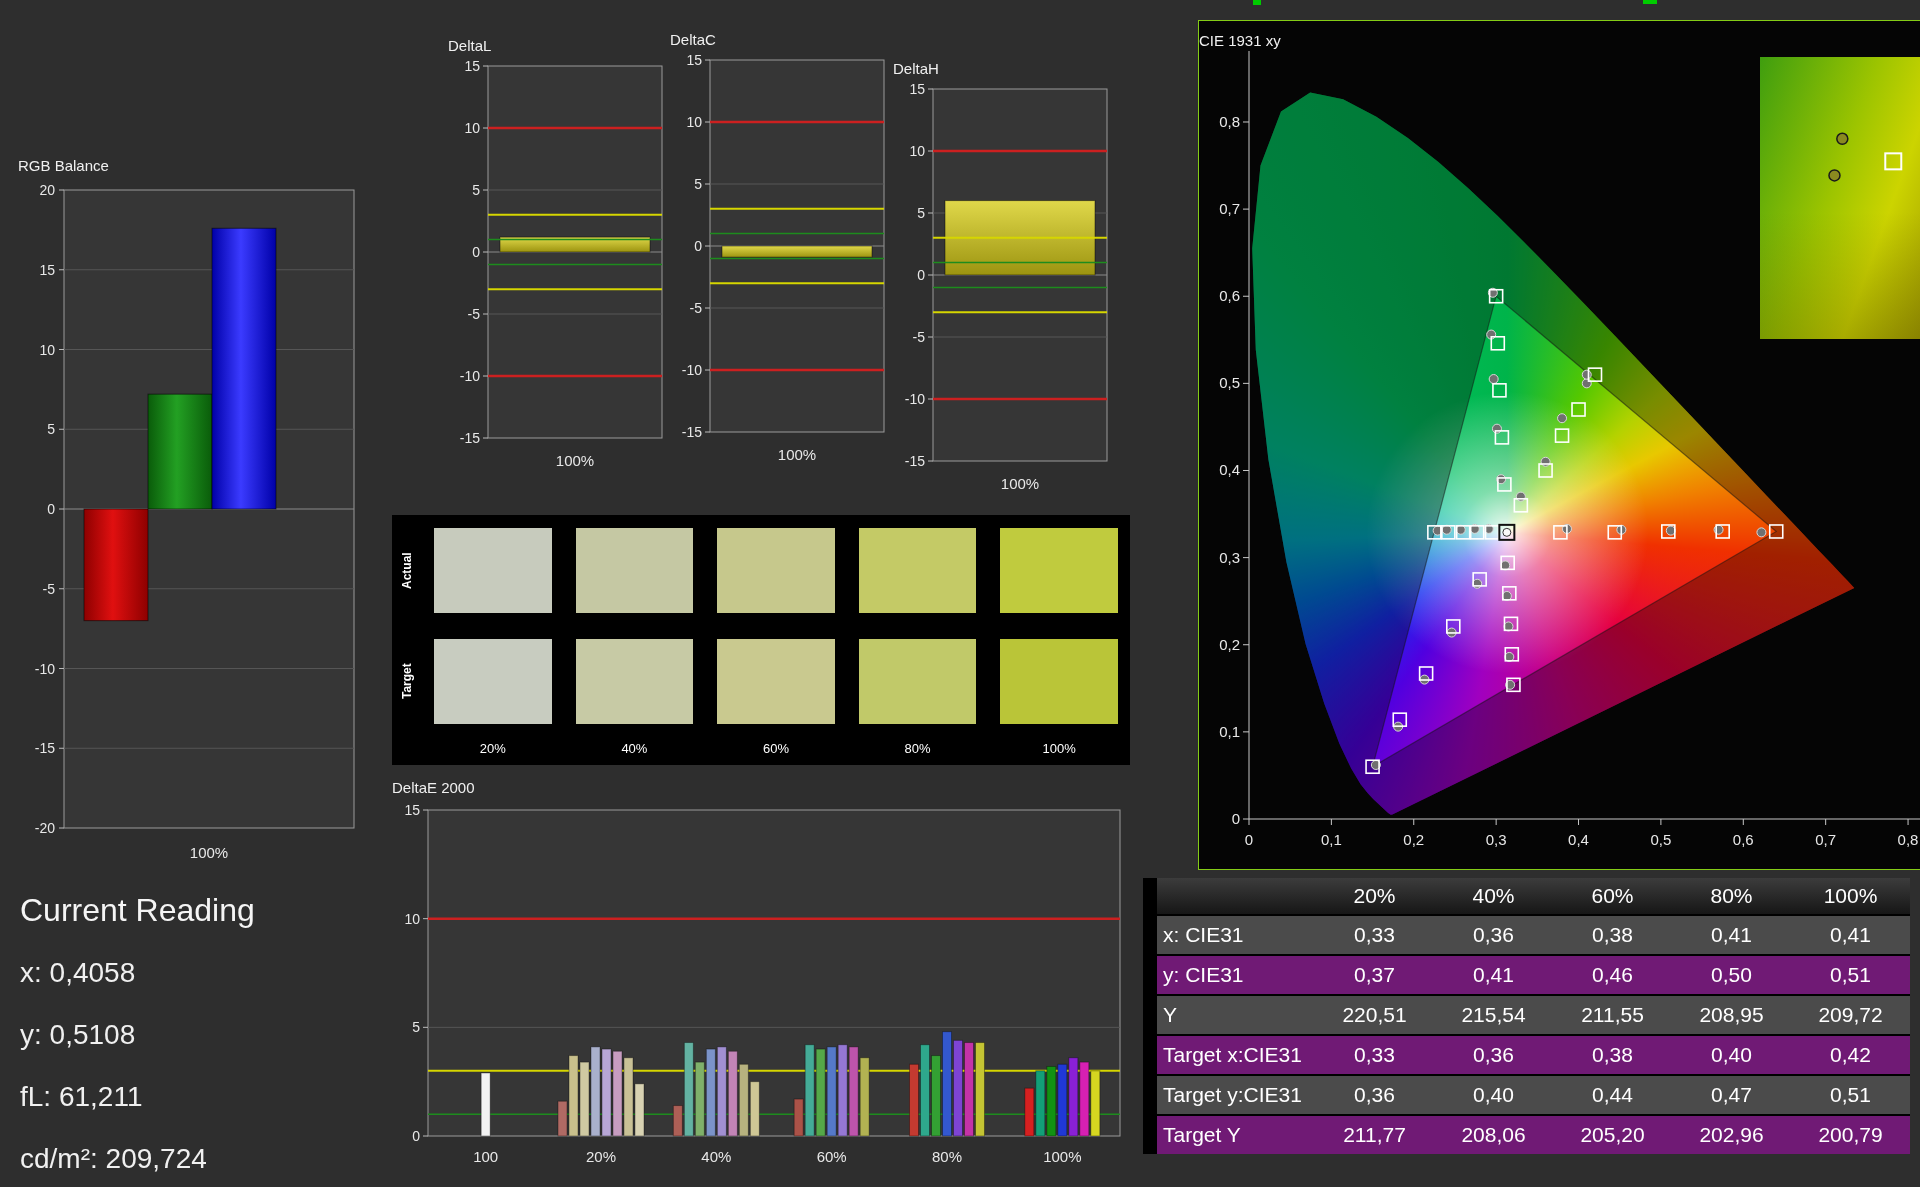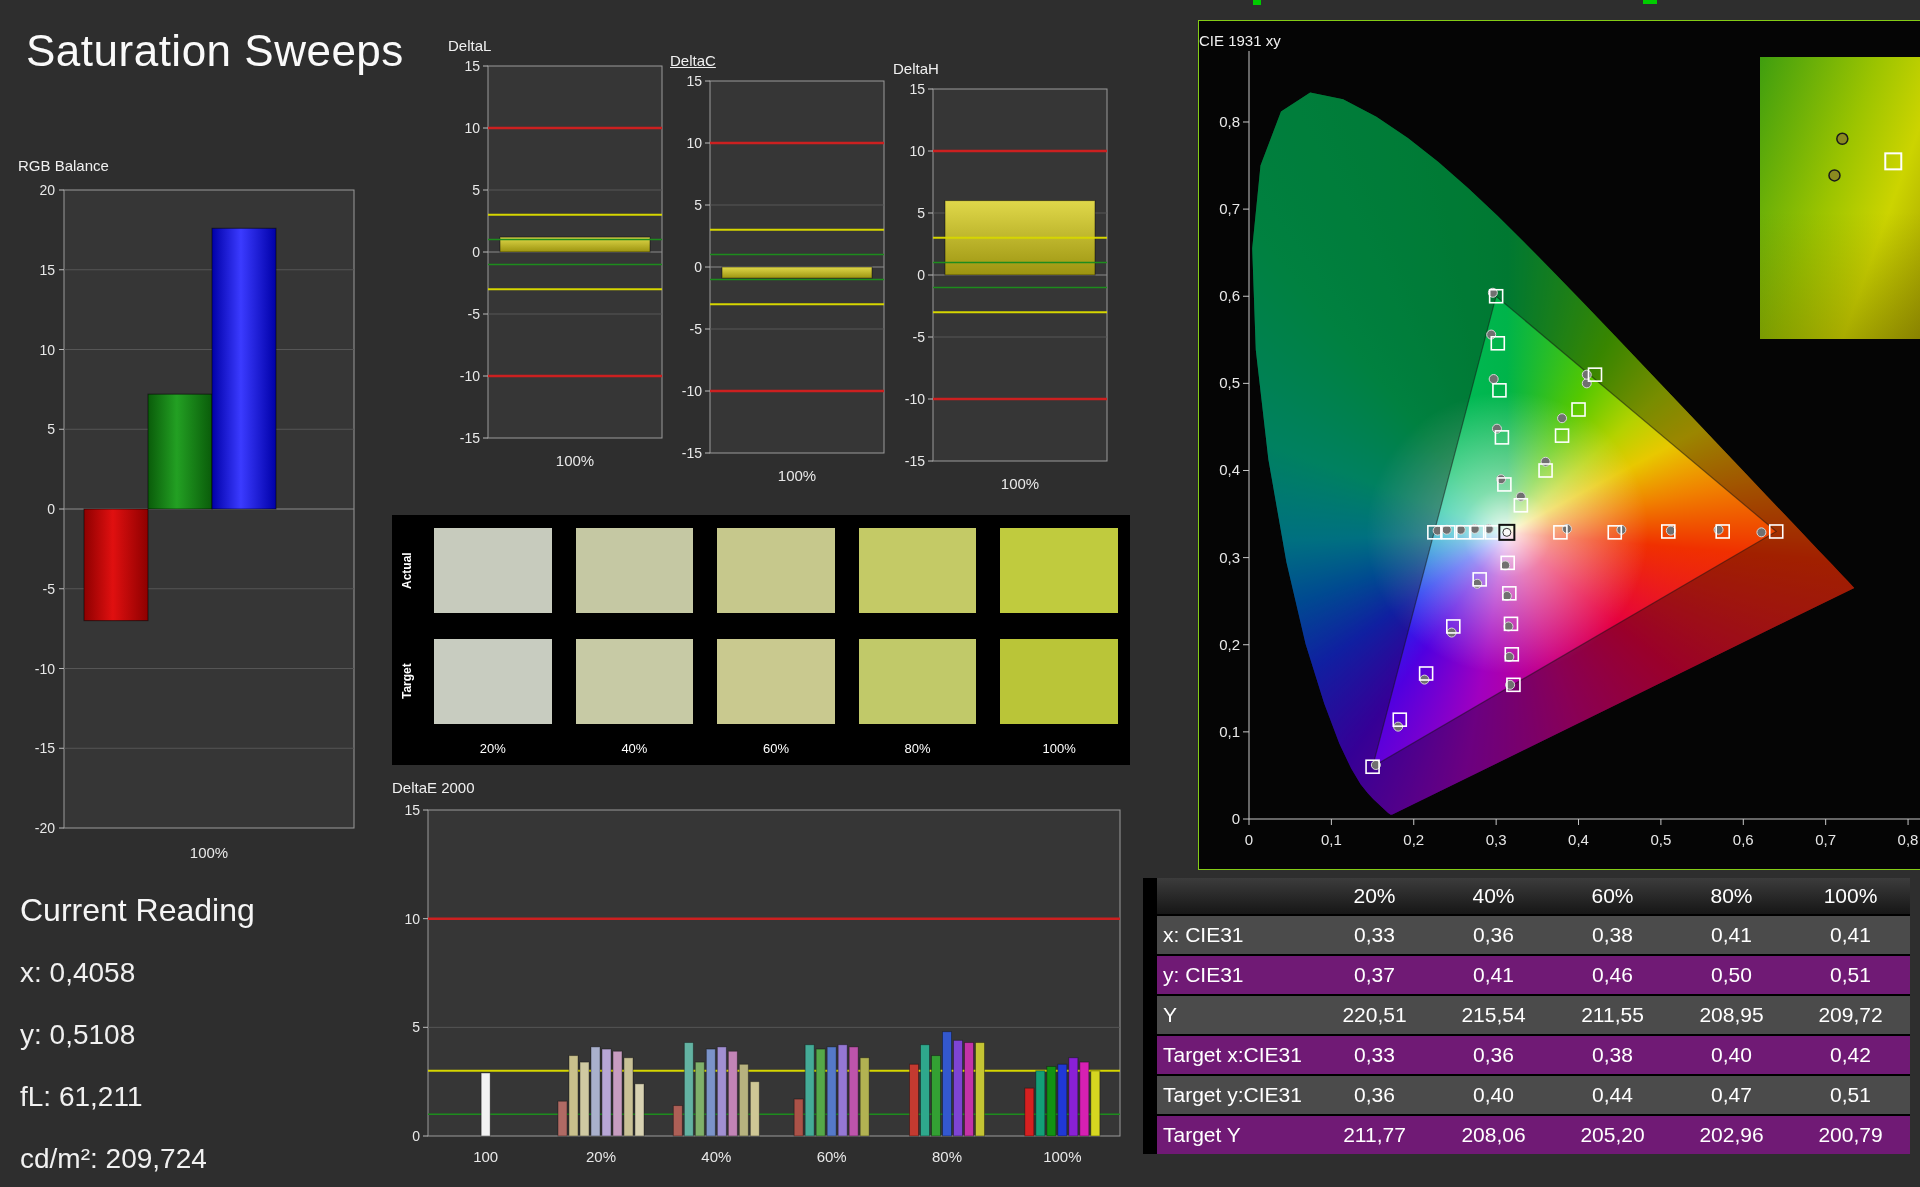--- a/index.html
+++ b/index.html
@@ -5,21 +5,21 @@
   html,body{margin:0;padding:0;background:#2e2e2e;}
   #app{position:relative;width:1920px;height:1187px;background:#2e2e2e;overflow:hidden;
        font-family:"Liberation Sans",sans-serif;color:#eee;}
   .panel{position:absolute;}
   .chart-title{text-align:left;color:#f0f0f0;font-size:15px;height:20px;line-height:20px;}
   #page-title{position:absolute;left:26px;top:26px;font-size:44px;color:#fafafa;letter-spacing:.5px;}
   svg text{font-family:"Liberation Sans",sans-serif;fill:#e8e8e8;}
   
   #rgb-panel{left:18px;top:156px;width:345px;height:715px;}
   #dl-panel{left:448px;top:36px;width:222px;height:465px;}
-  #dc-panel{left:670px;top:51px;width:222px;height:465px;text-decoration:underline;}
+  #dc-panel{left:670px;top:30px;width:222px;height:465px;}
   #dh-panel{left:893px;top:36px;width:222px;height:465px;margin-top:23px;}
   #swatches{left:392px;top:515px;width:738px;height:250px;background:#000;
             display:grid;grid-template-columns:30px repeat(5,1fr);grid-template-rows:1fr 1fr 28px;}
   .swatch-row-label{writing-mode:vertical-rl;transform:rotate(180deg);color:#fff;font-size:12px;
                     font-weight:bold;display:flex;align-items:center;justify-content:center;}
   .swatch-cell{padding:13px 12px;}
   .swatch{width:100%;height:100%;}
   .swatch-col-label{color:#fff;font-size:13px;text-align:center;line-height:24px;}
   #de-panel{left:392px;top:778px;width:738px;height:409px;}
   #cie-panel{left:1162px;top:20px;width:767px;height:848px;background:#050505;border:1px solid #84cc16;margin-left:36px;}
@@ -41,21 +41,20 @@
   #reading{left:20px;top:892px;width:330px;}
   #reading .hd{font-size:32px;color:#f5f5f5;margin-bottom:28px;}
   #reading .ln{font-size:28px;color:#f0f0f0;margin-bottom:30px;}
   .artifact{position:absolute;background:#00cc00;}
 </style>
 </head>
 <body>
 
 <div id="app">
 
-  <div id="page-title">Saturation Sweeps</div>
 
   <div class="artifact" style="left:1253px;top:0;width:8px;height:5px;"></div>
   <div class="artifact" style="left:1643px;top:0;width:14px;height:4px;"></div>
 
   <div id="rgb-panel" class="panel">
     <div class="chart-title">RGB Balance</div>
     <svg id="rgb-svg" width="345" height="693">
         <rect x="46" y="14" width="290" height="638" fill="#363636" stroke="#9a9a9a"></rect>
         <line x1="41" y1="652" x2="46" y2="652" stroke="#bbb"></line>
         <text x="37" y="657" font-size="14" text-anchor="end">-20</text>

